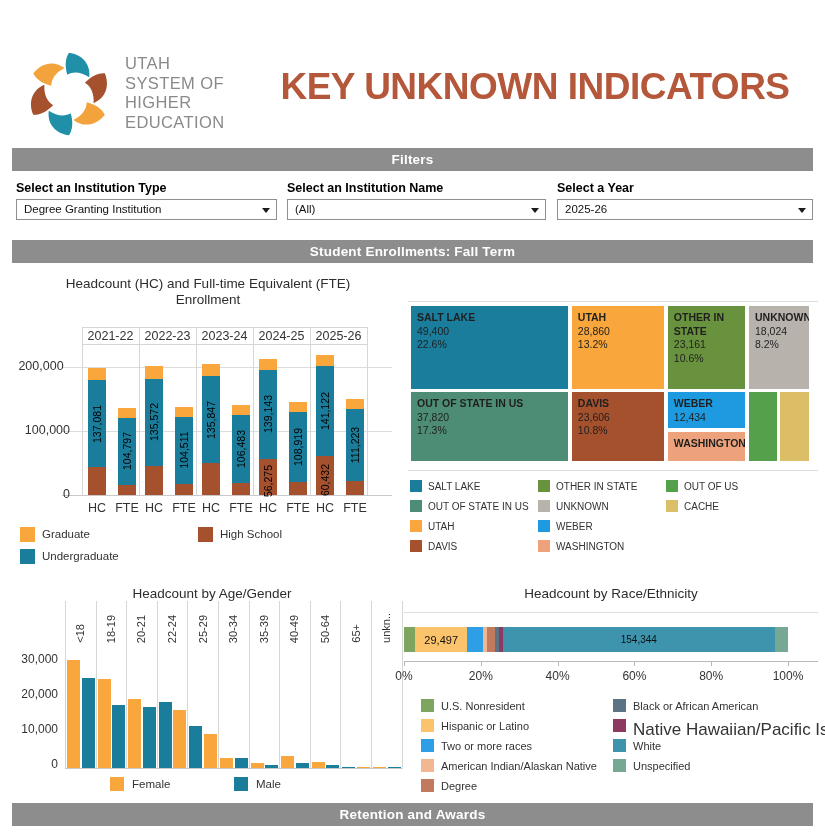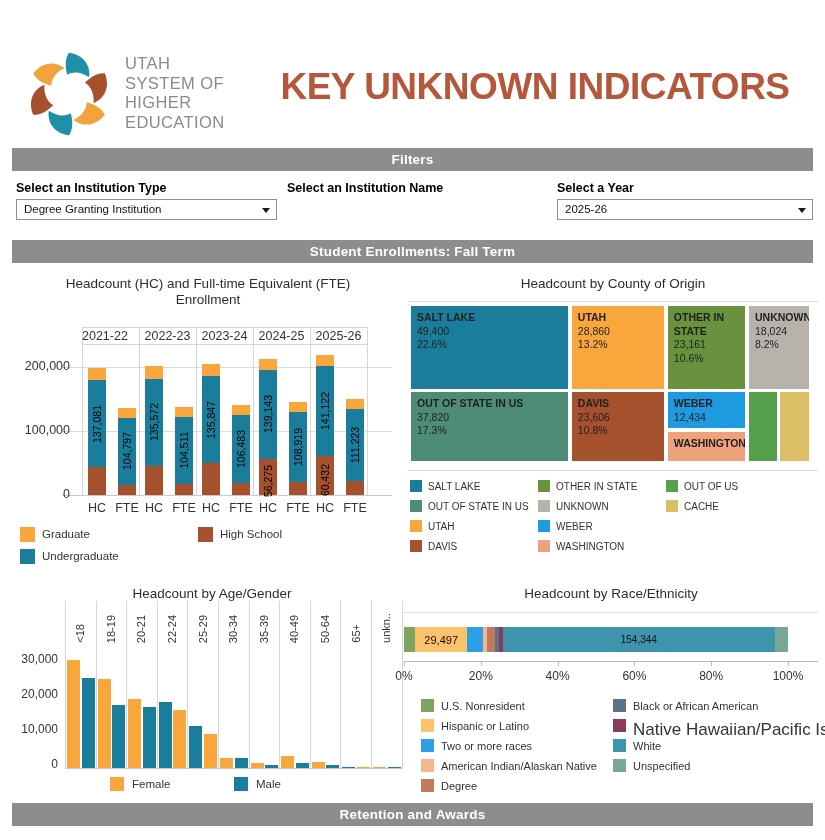--- a/index.html
+++ b/index.html
@@ -48,20 +48,24 @@
 
   <div class="abs" style="left:16px;top:181px;width:261px">
     <div class="flabel">Select an Institution Type</div>
     <div class="dd">
       <span class="dd-val">Degree Granting Institution</span>
       <span class="dd-arr"></span>
     </div>
   </div>
   <div class="abs" style="left:287px;top:181px;width:259px">
     <div class="flabel">Select an Institution Name</div>
+    <div class="dd">
+      <span class="dd-val">(All)</span>
+      <span class="dd-arr"></span>
+    </div>
   </div>
   <div class="abs" style="left:557px;top:181px;width:256px">
     <div class="flabel">Select a Year</div>
     <div class="dd">
       <span class="dd-val">2025-26</span>
       <span class="dd-arr"></span>
     </div>
   </div>
 
   <div class="abs graybar" style="left:12px;top:240px;width:801px;height:23px">Student Enrollments: Fall Term</div>
@@ -74,28 +78,28 @@
   <div style="position: absolute; left: 50px; top: 95px; width: 330px; height: 1px; background: rgb(220, 220, 220);"></div>
       <div style="position: absolute; left: 50px; top: 159px; width: 330px; height: 1px; background: rgb(220, 220, 220);"></div>
       <div style="position: absolute; left: 50px; top: 223px; width: 330px; height: 1px; background: rgb(201, 201, 201);"></div>
       <div style="position: absolute; left: 70px; top: 55px; width: 1px; height: 168px; background: rgb(214, 214, 214);"></div>
       <div style="position: absolute; left: 127px; top: 55px; width: 1px; height: 168px; background: rgb(214, 214, 214);"></div>
       <div style="position: absolute; left: 184px; top: 55px; width: 1px; height: 168px; background: rgb(214, 214, 214);"></div>
       <div style="position: absolute; left: 241px; top: 55px; width: 1px; height: 168px; background: rgb(214, 214, 214);"></div>
       <div style="position: absolute; left: 298px; top: 55px; width: 1px; height: 168px; background: rgb(214, 214, 214);"></div>
       <div style="position: absolute; left: 355px; top: 55px; width: 1px; height: 168px; background: rgb(214, 214, 214);"></div>
       <div style="position: absolute; left: 70px; top: 55px; width: 285px; height: 18px; border-top: 1px solid rgb(214, 214, 214); border-bottom: 1px solid rgb(214, 214, 214);"></div>
-      <div style="position: absolute; left: 70px; top: 57px; width: 57px; height: 15px; font-size: 12.5px; color: rgb(51, 51, 51); ">2021-22</div>
+      <div style="position: absolute; left: 70px; top: 57px; width: 57px; height: 15px; font-size: 12.5px; color: rgb(51, 51, 51); text-align: center;">2021-22</div>
       <div style="position: absolute; left: 127px; top: 57px; width: 57px; height: 15px; font-size: 12.5px; color: rgb(51, 51, 51); text-align: center;">2022-23</div>
       <div style="position: absolute; left: 184px; top: 57px; width: 57px; height: 15px; font-size: 12.5px; color: rgb(51, 51, 51); text-align: center;">2023-24</div>
       <div style="position: absolute; left: 241px; top: 57px; width: 57px; height: 15px; font-size: 12.5px; color: rgb(51, 51, 51); text-align: center;">2024-25</div>
       <div style="position: absolute; left: 298px; top: 57px; width: 57px; height: 15px; font-size: 12.5px; color: rgb(51, 51, 51); text-align: center;">2025-26</div>
       <div style="position: absolute; left: 0px; top: 215px; width: 58px; font-size: 12.5px; color: rgb(51, 51, 51); text-align: right;">0</div>
       <div style="position: absolute; left: 0px; top: 151px; width: 58px; font-size: 12.5px; color: rgb(51, 51, 51); text-align: right;">100,000</div>
-      <div style="position: absolute; left: 0px; top: 87px; width: 58px; font-size: 12.5px; color: rgb(51, 51, 51); text-align: right;">200,000</div>
+      <div style="position: absolute; left: 0px; top: 87px; width: 58px; font-size: 12.5px; color: rgb(51, 51, 51); text-align: center;">200,000</div>
       <div style="position: absolute; left: 76px; top: 195.48px; width: 18px; height: 27.52px; background: rgb(165, 81, 45);"></div>
       <div style="position: absolute; left: 76px; top: 107.748px; width: 18px; height: 87.7318px; background: rgb(27, 125, 156);"></div>
       <div style="position: absolute; left: 85px; top: 151.614px; transform: translate(-50%, -50%) rotate(-90deg); white-space: nowrap; font-size: 10.5px; color: rgb(0, 0, 0);">137,081</div>
       <div style="position: absolute; left: 76px; top: 95.5882px; width: 18px; height: 12.16px; background: rgb(249, 166, 61);"></div>
       <div style="position: absolute; left: 70px; top: 229px; width: 30px; font-size: 12.5px; color: rgb(51, 51, 51); text-align: center;">HC</div>
       <div style="position: absolute; left: 106px; top: 212.76px; width: 18px; height: 10.24px; background: rgb(165, 81, 45);"></div>
       <div style="position: absolute; left: 106px; top: 145.69px; width: 18px; height: 67.0701px; background: rgb(27, 125, 156);"></div>
       <div style="position: absolute; left: 115px; top: 179.225px; transform: translate(-50%, -50%) rotate(-90deg); white-space: nowrap; font-size: 10.5px; color: rgb(0, 0, 0);">104,797</div>
       <div style="position: absolute; left: 106px; top: 136.09px; width: 18px; height: 9.6px; background: rgb(249, 166, 61);"></div>
       <div style="position: absolute; left: 100px; top: 229px; width: 30px; font-size: 12.5px; color: rgb(51, 51, 51); text-align: center;">FTE</div>
@@ -143,21 +147,20 @@
       <div style="position: absolute; left: 328px; top: 229px; width: 30px; font-size: 12.5px; color: rgb(51, 51, 51); text-align: center;">FTE</div>
       <div style="position: absolute; left: 8px; top: 255px; width: 15px; height: 15px; background: rgb(249, 166, 61);"></div>
       <div style="position: absolute; left: 30px; top: 256px; font-size: 11.5px; color: rgb(51, 51, 51); white-space: nowrap;">Graduate</div>
       <div style="position: absolute; left: 186px; top: 255px; width: 15px; height: 15px; background: rgb(165, 81, 45);"></div>
       <div style="position: absolute; left: 208px; top: 256px; font-size: 11.5px; color: rgb(51, 51, 51); white-space: nowrap;">High School</div>
       <div style="position: absolute; left: 8px; top: 277px; width: 15px; height: 15px; background: rgb(27, 125, 156);"></div>
       <div style="position: absolute; left: 30px; top: 278px; font-size: 11.5px; color: rgb(51, 51, 51); white-space: nowrap;">Undergraduate</div>
     </div>
 
   <div class="abs" id="chart-county" style="left:408px;top:272px;width:412px;height:300px">
-    <div class="chart-title abs" style="left:0;top:4px;width:410px">Headcount by County of Origin</div>
   <div style="position: absolute; left: 0px; top: 29px; width: 410px; height: 1px; background: rgb(221, 221, 221);"></div>
       <div style="position: absolute; left: 0px; top: 198px; width: 410px; height: 1px; background: rgb(221, 221, 221);"></div>
       <div style="position: absolute; left: 3px; top: 34px; width: 156.8px; height: 82.937px; background: rgb(27, 125, 156); overflow: hidden; padding: 5px 6px; font-size: 10.5px; color: rgb(31, 31, 31); line-height: 13.5px;">
         <div style="font-weight: bold;">SALT LAKE</div>
         <div>49,400</div>
         <div>22.6%</div>
       </div>
       <div style="position: absolute; left: 163.8px; top: 34px; width: 92px; height: 82.937px; background: rgb(249, 166, 61); overflow: hidden; padding: 5px 6px; font-size: 10.5px; color: rgb(31, 31, 31); line-height: 13.5px;">
         <div style="font-weight: bold;">UTAH</div>
         <div>28,860</div>

